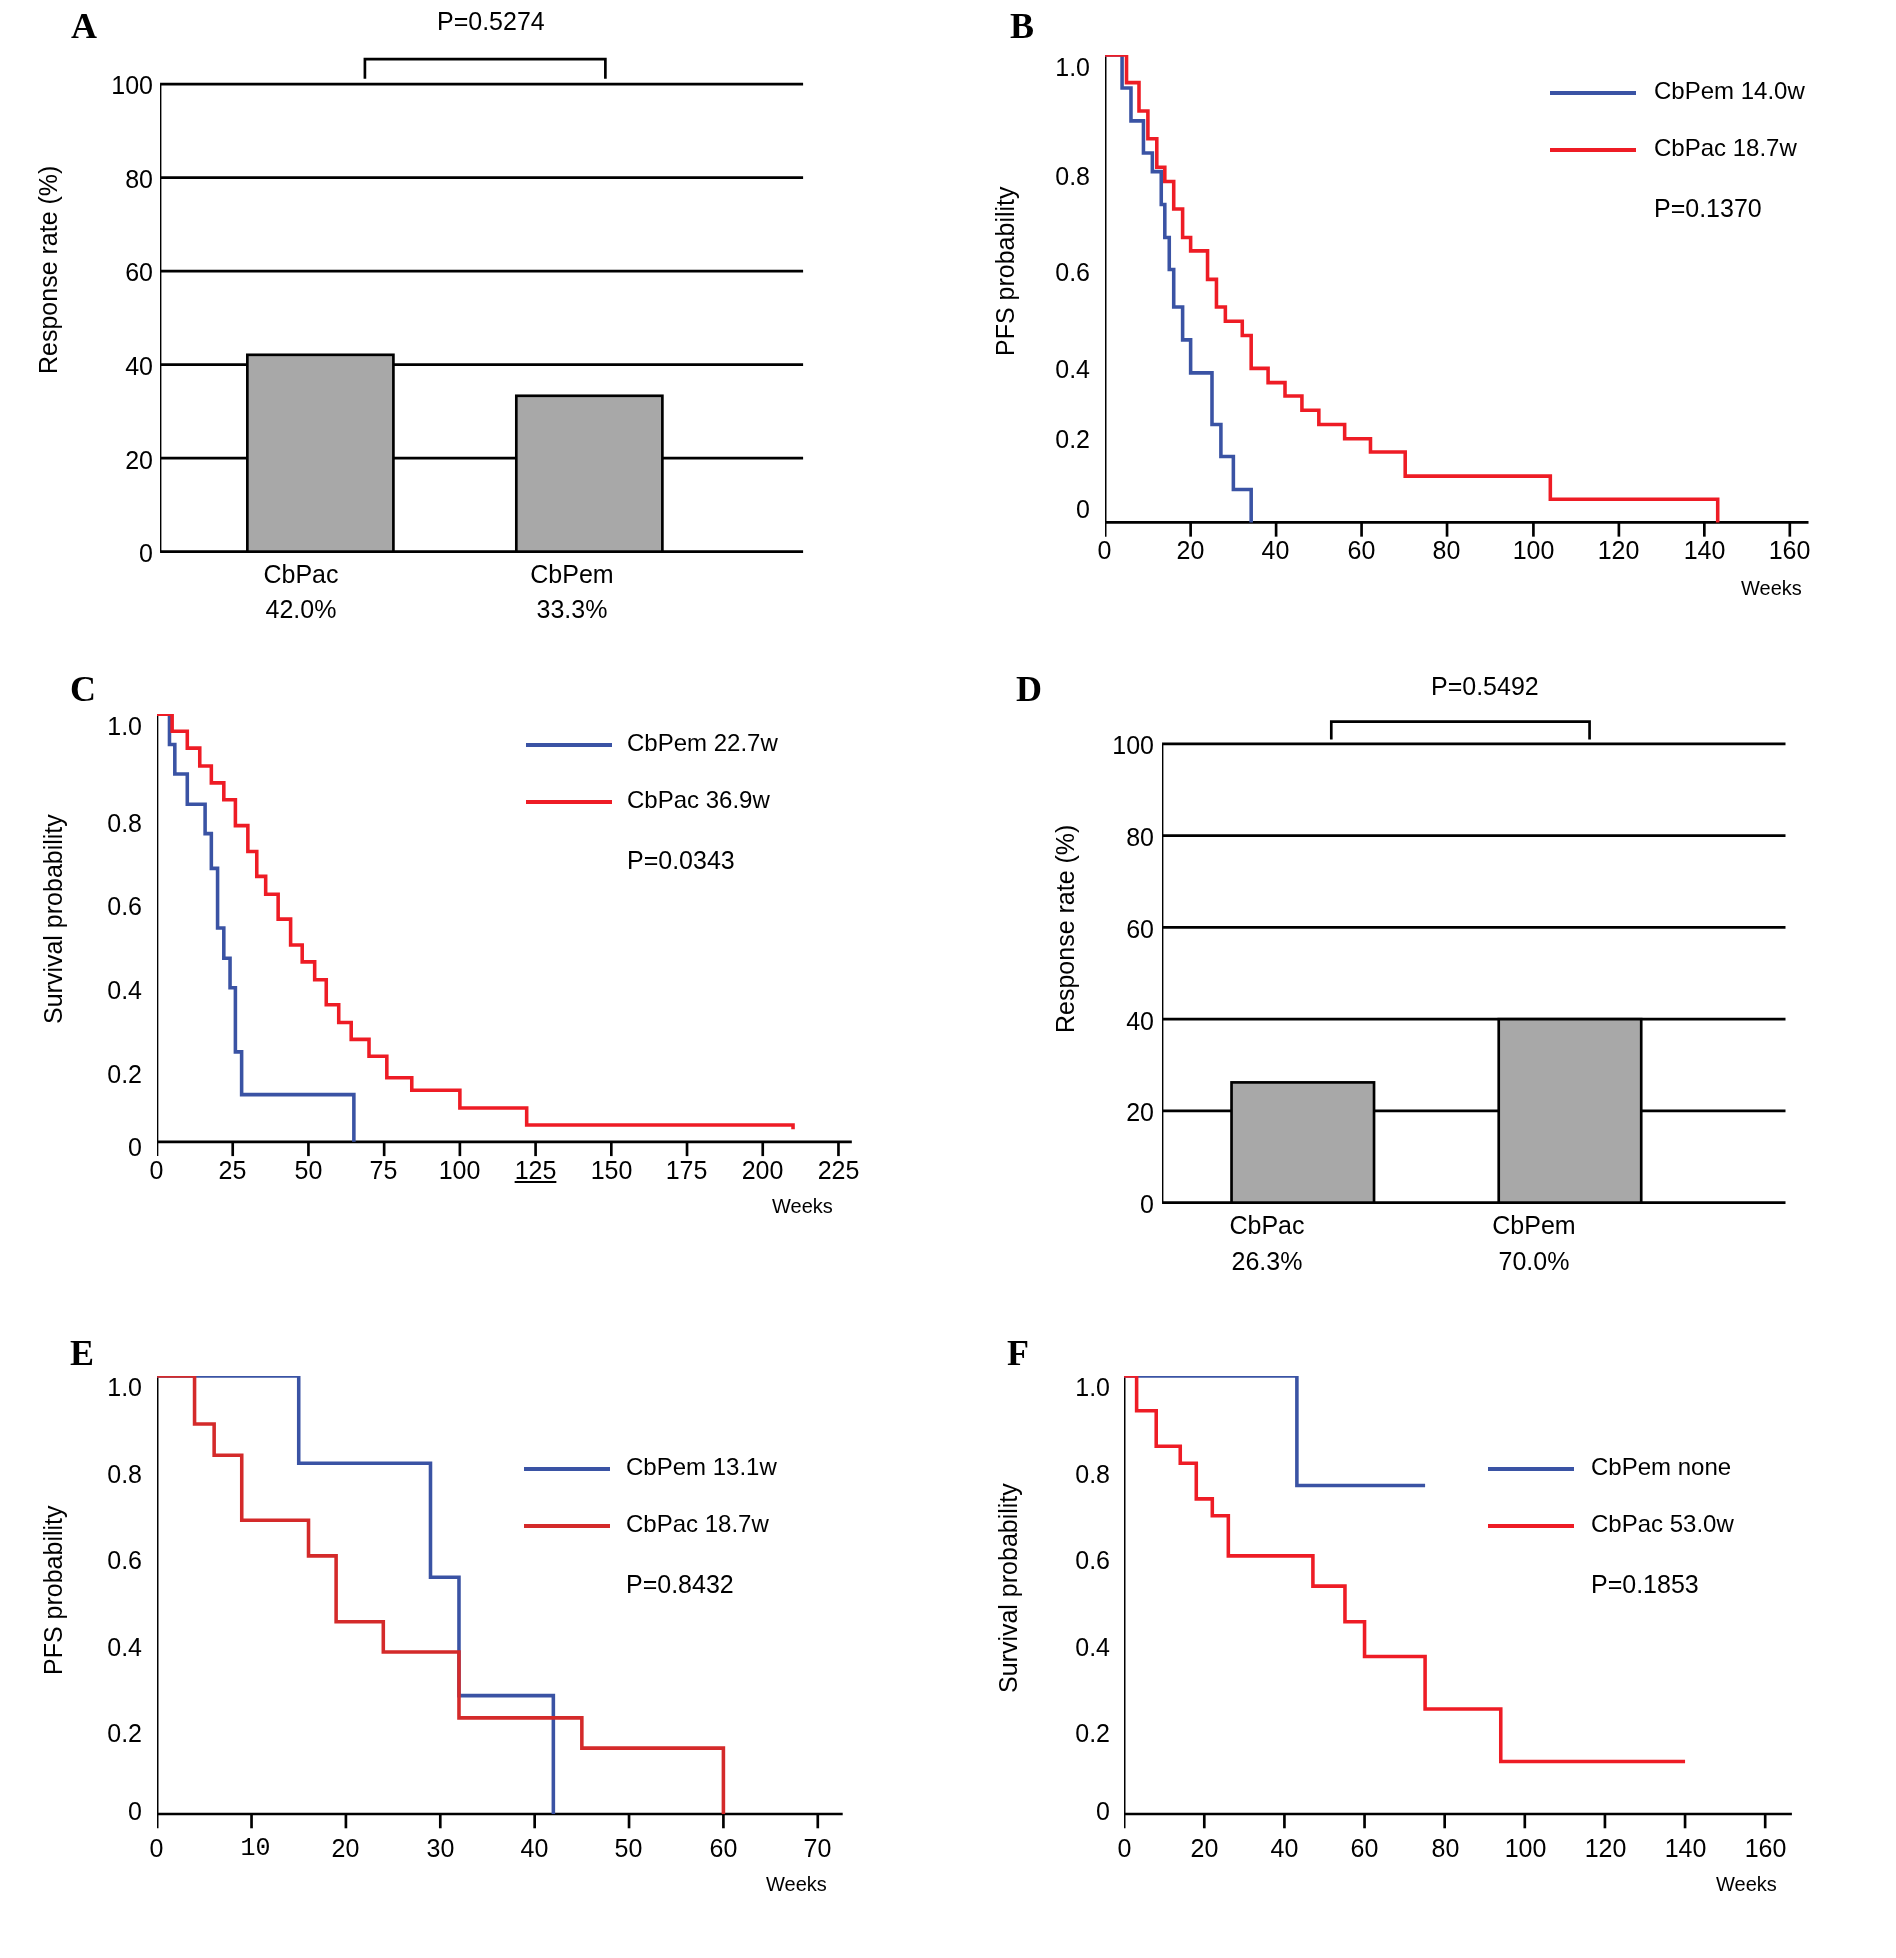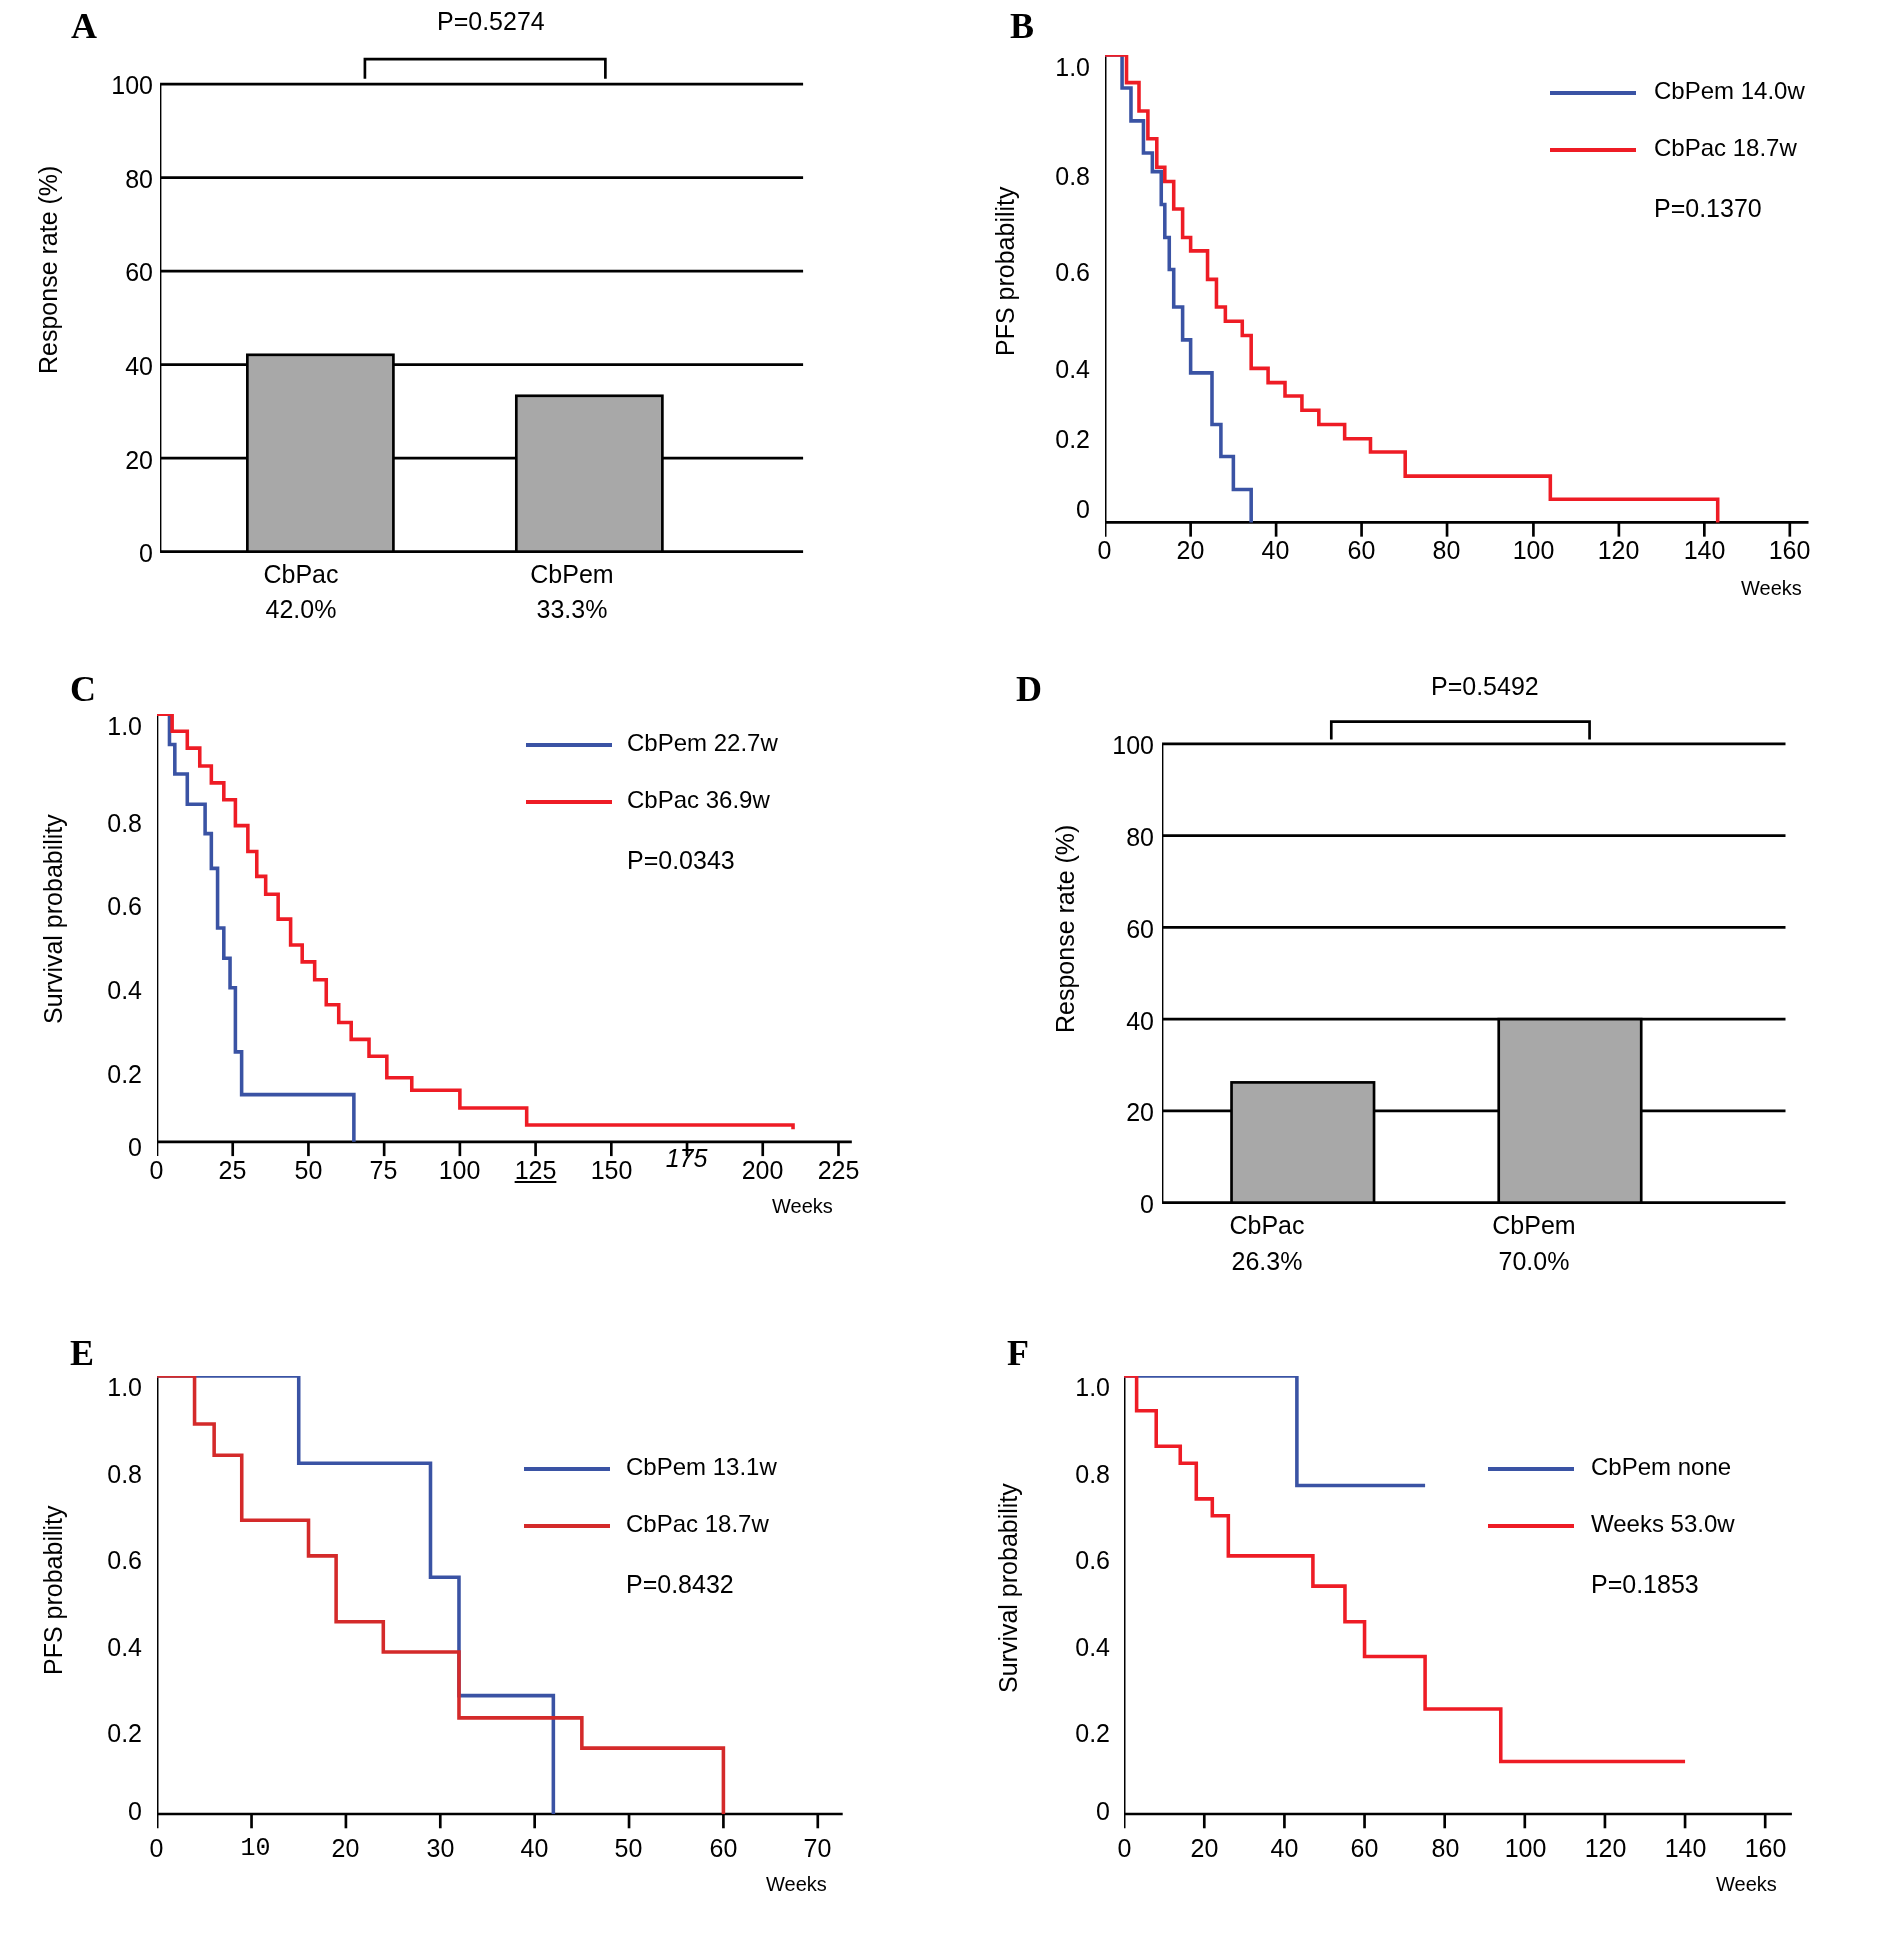--- a/index.html
+++ b/index.html
@@ -164,21 +164,21 @@
       <polyline fill="none" stroke="#ee1c25" stroke-width="4" points="0,0 17,0 17,19 34,19 34,38 48,38 48,58 61,58 61,77 75,77 75,96 88,96 88,125 102,125 102,154 112,154 112,182 122,182 122,202 136,202 136,230 150,230 150,259 163,259 163,278 177,278 177,298 190,298 190,326 204,326 204,346 218,346 218,365 238,365 238,384 258,384 258,408 286,408 286,422 340,422 340,442 415,442 415,461 714,461 714,466"></polyline>
     </svg>
 
     <div class="tick-label cx" style="left:121px;top:497px;width:71px;">0</div>
     <div class="tick-label cx" style="left:197px;top:497px;width:71px;">25</div>
     <div class="tick-label cx" style="left:273px;top:497px;width:71px;">50</div>
     <div class="tick-label cx" style="left:348px;top:497px;width:71px;">75</div>
     <div class="tick-label cx" style="left:424px;top:497px;width:71px;">100</div>
     <div class="tick-label cx" style="left:500px;top:497px;width:71px;text-decoration:underline;">125</div>
     <div class="tick-label cx" style="left:576px;top:497px;width:71px;">150</div>
-    <div class="tick-label cx" style="left:651px;top:485px;width:71px;font-style:italic;">175</div>
+    <div class="tick-label cx" style="left:651px;top:497px;width:71px;">175</div>
     <div class="tick-label cx" style="left:727px;top:497px;width:71px;">200</div>
     <div class="tick-label cx" style="left:803px;top:497px;width:71px;">225</div>
     <div class="weeks-lbl" style="left:772px;top:536px;">Weeks</div>
 
     <div class="legend-line" style="left:526px;top:84px;width:86px;background:#3a53a4;"></div>
     <div class="legend-txt" style="left:627px;top:70px;">CbPem 22.7w</div>
     <div class="legend-line" style="left:526px;top:141px;width:86px;background:#ee1c25;"></div>
     <div class="legend-txt" style="left:627px;top:127px;">CbPac 36.9w</div>
     <div class="pval" style="left:627px;top:187px;">P=0.0343</div>
   </div>
@@ -326,18 +326,18 @@
     <div class="tick-label cx" style="left:462px;top:515px;width:71px;">80</div>
     <div class="tick-label cx" style="left:542px;top:515px;width:71px;">100</div>
     <div class="tick-label cx" style="left:622px;top:515px;width:71px;">120</div>
     <div class="tick-label cx" style="left:702px;top:515px;width:71px;">140</div>
     <div class="tick-label cx" style="left:782px;top:515px;width:71px;">160</div>
     <div class="weeks-lbl" style="left:768px;top:554px;">Weeks</div>
 
     <div class="legend-line" style="left:540px;top:148px;width:86px;background:#3a53a4;"></div>
     <div class="legend-txt" style="left:643px;top:134px;">CbPem none</div>
     <div class="legend-line" style="left:540px;top:205px;width:86px;background:#ee1c25;"></div>
-    <div class="legend-txt" style="left:643px;top:191px;">Weeks 53.0w</div>
+    <div class="legend-txt" style="left:643px;top:191px;">CbPac 53.0w</div>
     <div class="pval" style="left:643px;top:251px;">P=0.1853</div>
   </div>
 
 </div>
 
 
 </body></html>

